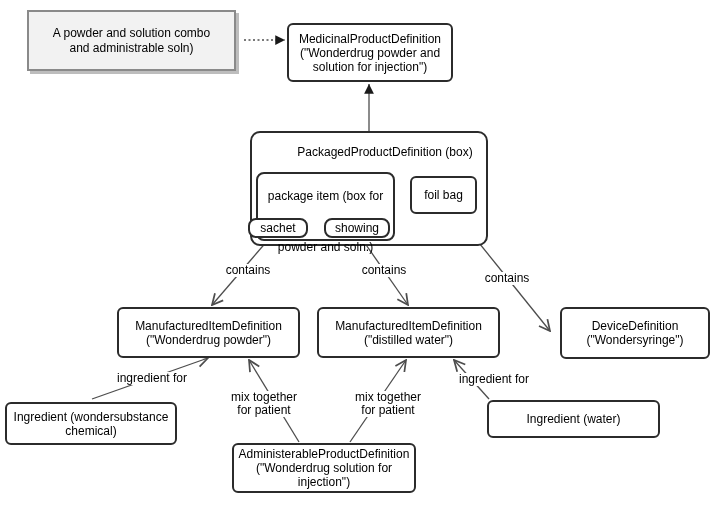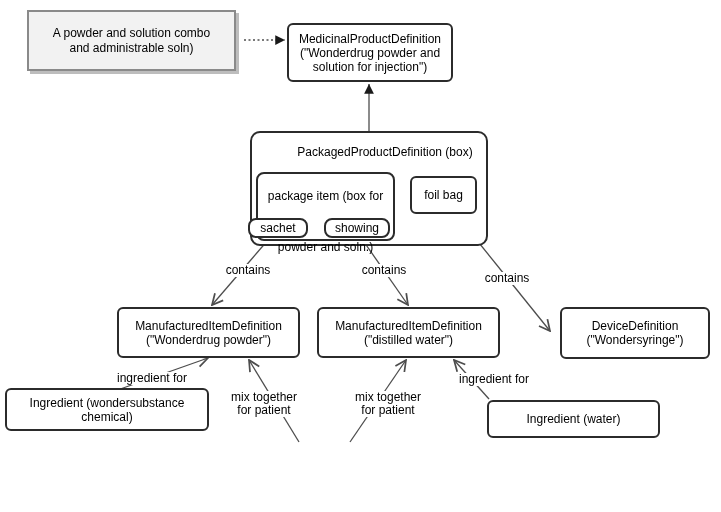--- a/index.html
+++ b/index.html
@@ -98,25 +98,30 @@
   <div class="node" style="left:317px;top:307px;width:183px;height:51px;">
     <div>ManufacturedItemDefinition</div>
     <div>("distilled water")</div>
   </div>
 
   <div class="node" style="left:553px;top:307px;width:150px;height:52px;margin-left:7px;">
     <div>DeviceDefinition</div>
     <div>("Wondersyringe")</div>
   </div>
 
-  <div class="node" style="left:5px;top:388px;width:204px;height:43px;">
+  <div class="node" style="left:5px;top:402px;width:172px;height:43px;">
     <div>Ingredient (wondersubstance</div>
     <div>chemical)</div>
   </div>
 
+  <div class="node" style="left:232px;top:443px;width:184px;height:50px;">
+    <div>AdministerableProductDefinition</div>
+    <div>("Wonderdrug solution for</div>
+    <div>injection")</div>
+  </div>
 
   <div class="node" style="left:487px;top:400px;width:173px;height:38px;">
     <div>Ingredient (water)</div>
   </div>
 
   <div class="elabel" style="left:248px;top:264px;">contains</div>
   <div class="elabel" style="left:384px;top:264px;">contains</div>
   <div class="elabel" style="left:507px;top:272px;">contains</div>
   <div class="elabel" style="left:152px;top:372px;">ingredient for</div>
   <div class="elabel" style="left:264px;top:391px;">

